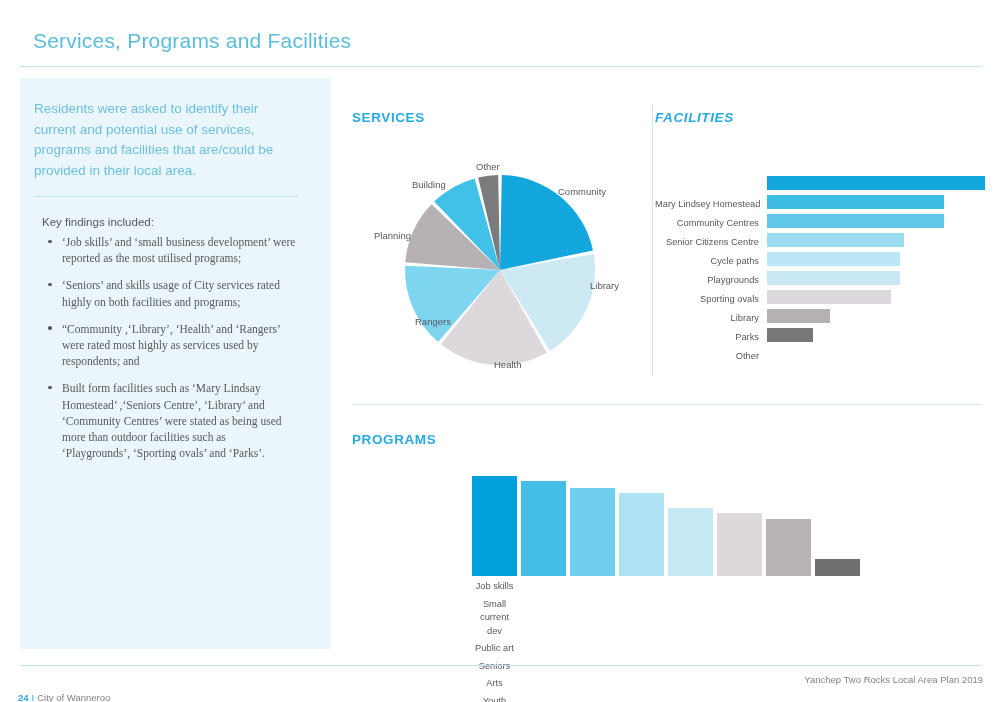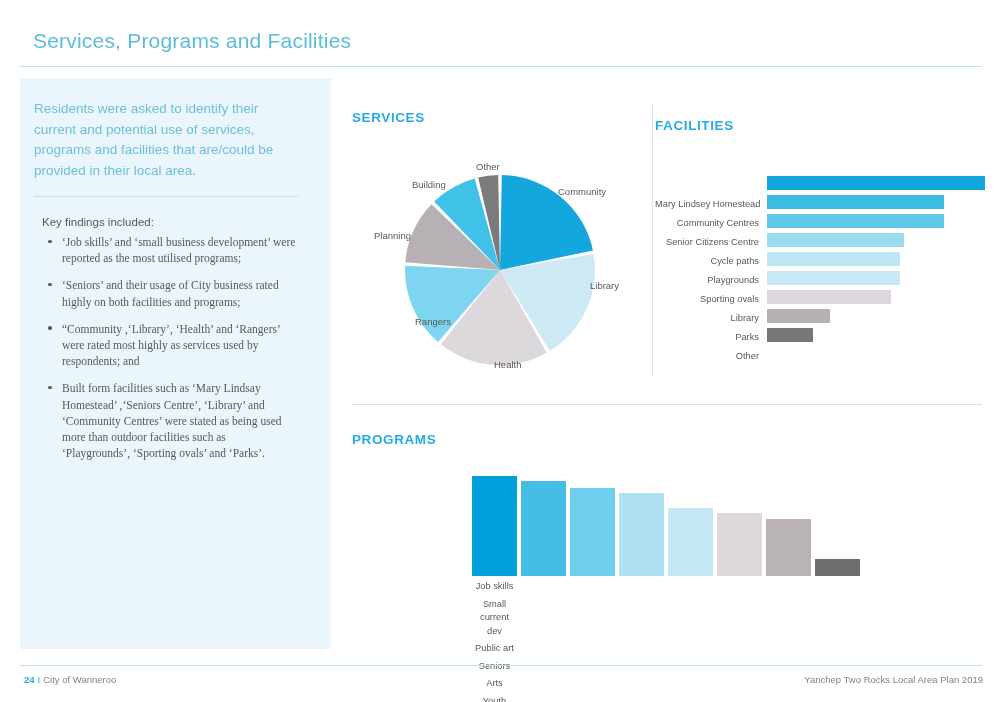--- a/index.html
+++ b/index.html
@@ -75,21 +75,21 @@
     position:absolute; left:652px; top:104px; width:1px; height:272px;
     background:#cfe7f1;
   }
   .hdivider{
     position:absolute; left:352px; top:404px; width:630px; height:1px;
     background:#cfe7f1;
   }
 
   
   .facilities-block{ position:absolute; left:655px; top:100px; width:330px; height:280px; }
-  .facilities-block .chart-title{ position:absolute; left:0; top:18px; width:330px; }
+  .facilities-block .chart-title{ position:absolute; left:0; top:10px; width:330px;font-style:italic; }
   .fac-rows{ position:absolute; left:0; top:74px; width:330px; }
   .fac-row{ display:flex; align-items:center; height:19px; }
   .fac-label{
     width:112px; text-align:right; padding-right:8px;
     font-size:9.3px; color:#58595b; white-space:nowrap; line-height:12px;margin-top:40px;
   }
   .fac-bar-track{ position:relative; flex:1; height:19px; }
   .fac-bar{ position:absolute; left:0; top:2px; height:14px; }
 
   
@@ -108,22 +108,22 @@
   .prog-labelcell{
     width:45px; text-align:center; font-size:9.3px; line-height:13.5px; color:#58595b;
   }
 
   
   .footer-rule{
     position:absolute; left:20px; top:665px; width:962px; height:1px;
     background:#bfe2ef;
   }
   .footer-left{
-    position:absolute; left:18px; top:674px;
-    font-size:9.5px; color:#808285;margin-left:6px;
+    position:absolute; left:18px; top:692px;
+    font-size:9.5px; color:#808285;
   }
   .footer-left .pageno{ color:#29ABE2; font-weight:bold; }
   .footer-left .sep{ color:#29ABE2; margin:0 3px; }
   .footer-right{
     position:absolute; right:18px; top:674px;
     font-size:9.5px; color:#808285;
   }
 </style>
 </head>
 <body>
@@ -132,21 +132,21 @@
 
   <div class="page-title">Services, Programs and Facilities</div>
   <div class="title-rule"></div>
 
   <div class="left-panel"></div>
   <div class="lead">Residents were asked to identify their current and potential use of services, programs and facilities that are/could be provided in their local area.</div>
   <div class="lead-rule"></div>
   <div class="key-heading">Key findings included:</div>
   <div class="bullets">
     <div class="bullet"><span class="dot"></span><span>‘Job skills’ and ‘small business development’ were reported as the most utilised programs;</span></div>
-    <div class="bullet"><span class="dot"></span><span>‘Seniors’ and their usage of City business rated highly on both facilities and programs;</span></div>
+    <div class="bullet"><span class="dot"></span><span>‘Seniors’ and skills usage of City services rated highly on both facilities and programs;</span></div>
     <div class="bullet"><span class="dot"></span><span>“Community ,‘Library’, ‘Health’ and ‘Rangers’ were rated most highly as services used by respondents; and</span></div>
     <div class="bullet"><span class="dot"></span><span>Built form facilities such as ‘Mary Lindsay Homestead’ ,‘Seniors Centre’, ‘Library’ and ‘Community Centres’ were stated as being used more than outdoor facilities such as ‘Playgrounds’, ‘Sporting ovals’ and ‘Parks’.</span></div>
   </div>
 
   <div class="services-block">
     <div class="chart-title">SERVICES</div>
     <div class="pie-wrap">
       <svg id="pie-svg" width="196" height="196" viewBox="0 0 196 196">
           <path d="M 98 98 L 99.82375702797052 3.0175073484438 A 95 95 0 0 1 190.95835358466894 78.41060238732018 Z" fill="#14A7DD"></path>
           <path d="M 98 98 L 191.6418295634411 81.99350894132476 A 95 95 0 0 1 147.91980685186542 178.82705539528487 Z" fill="#CCE9F4"></path>

